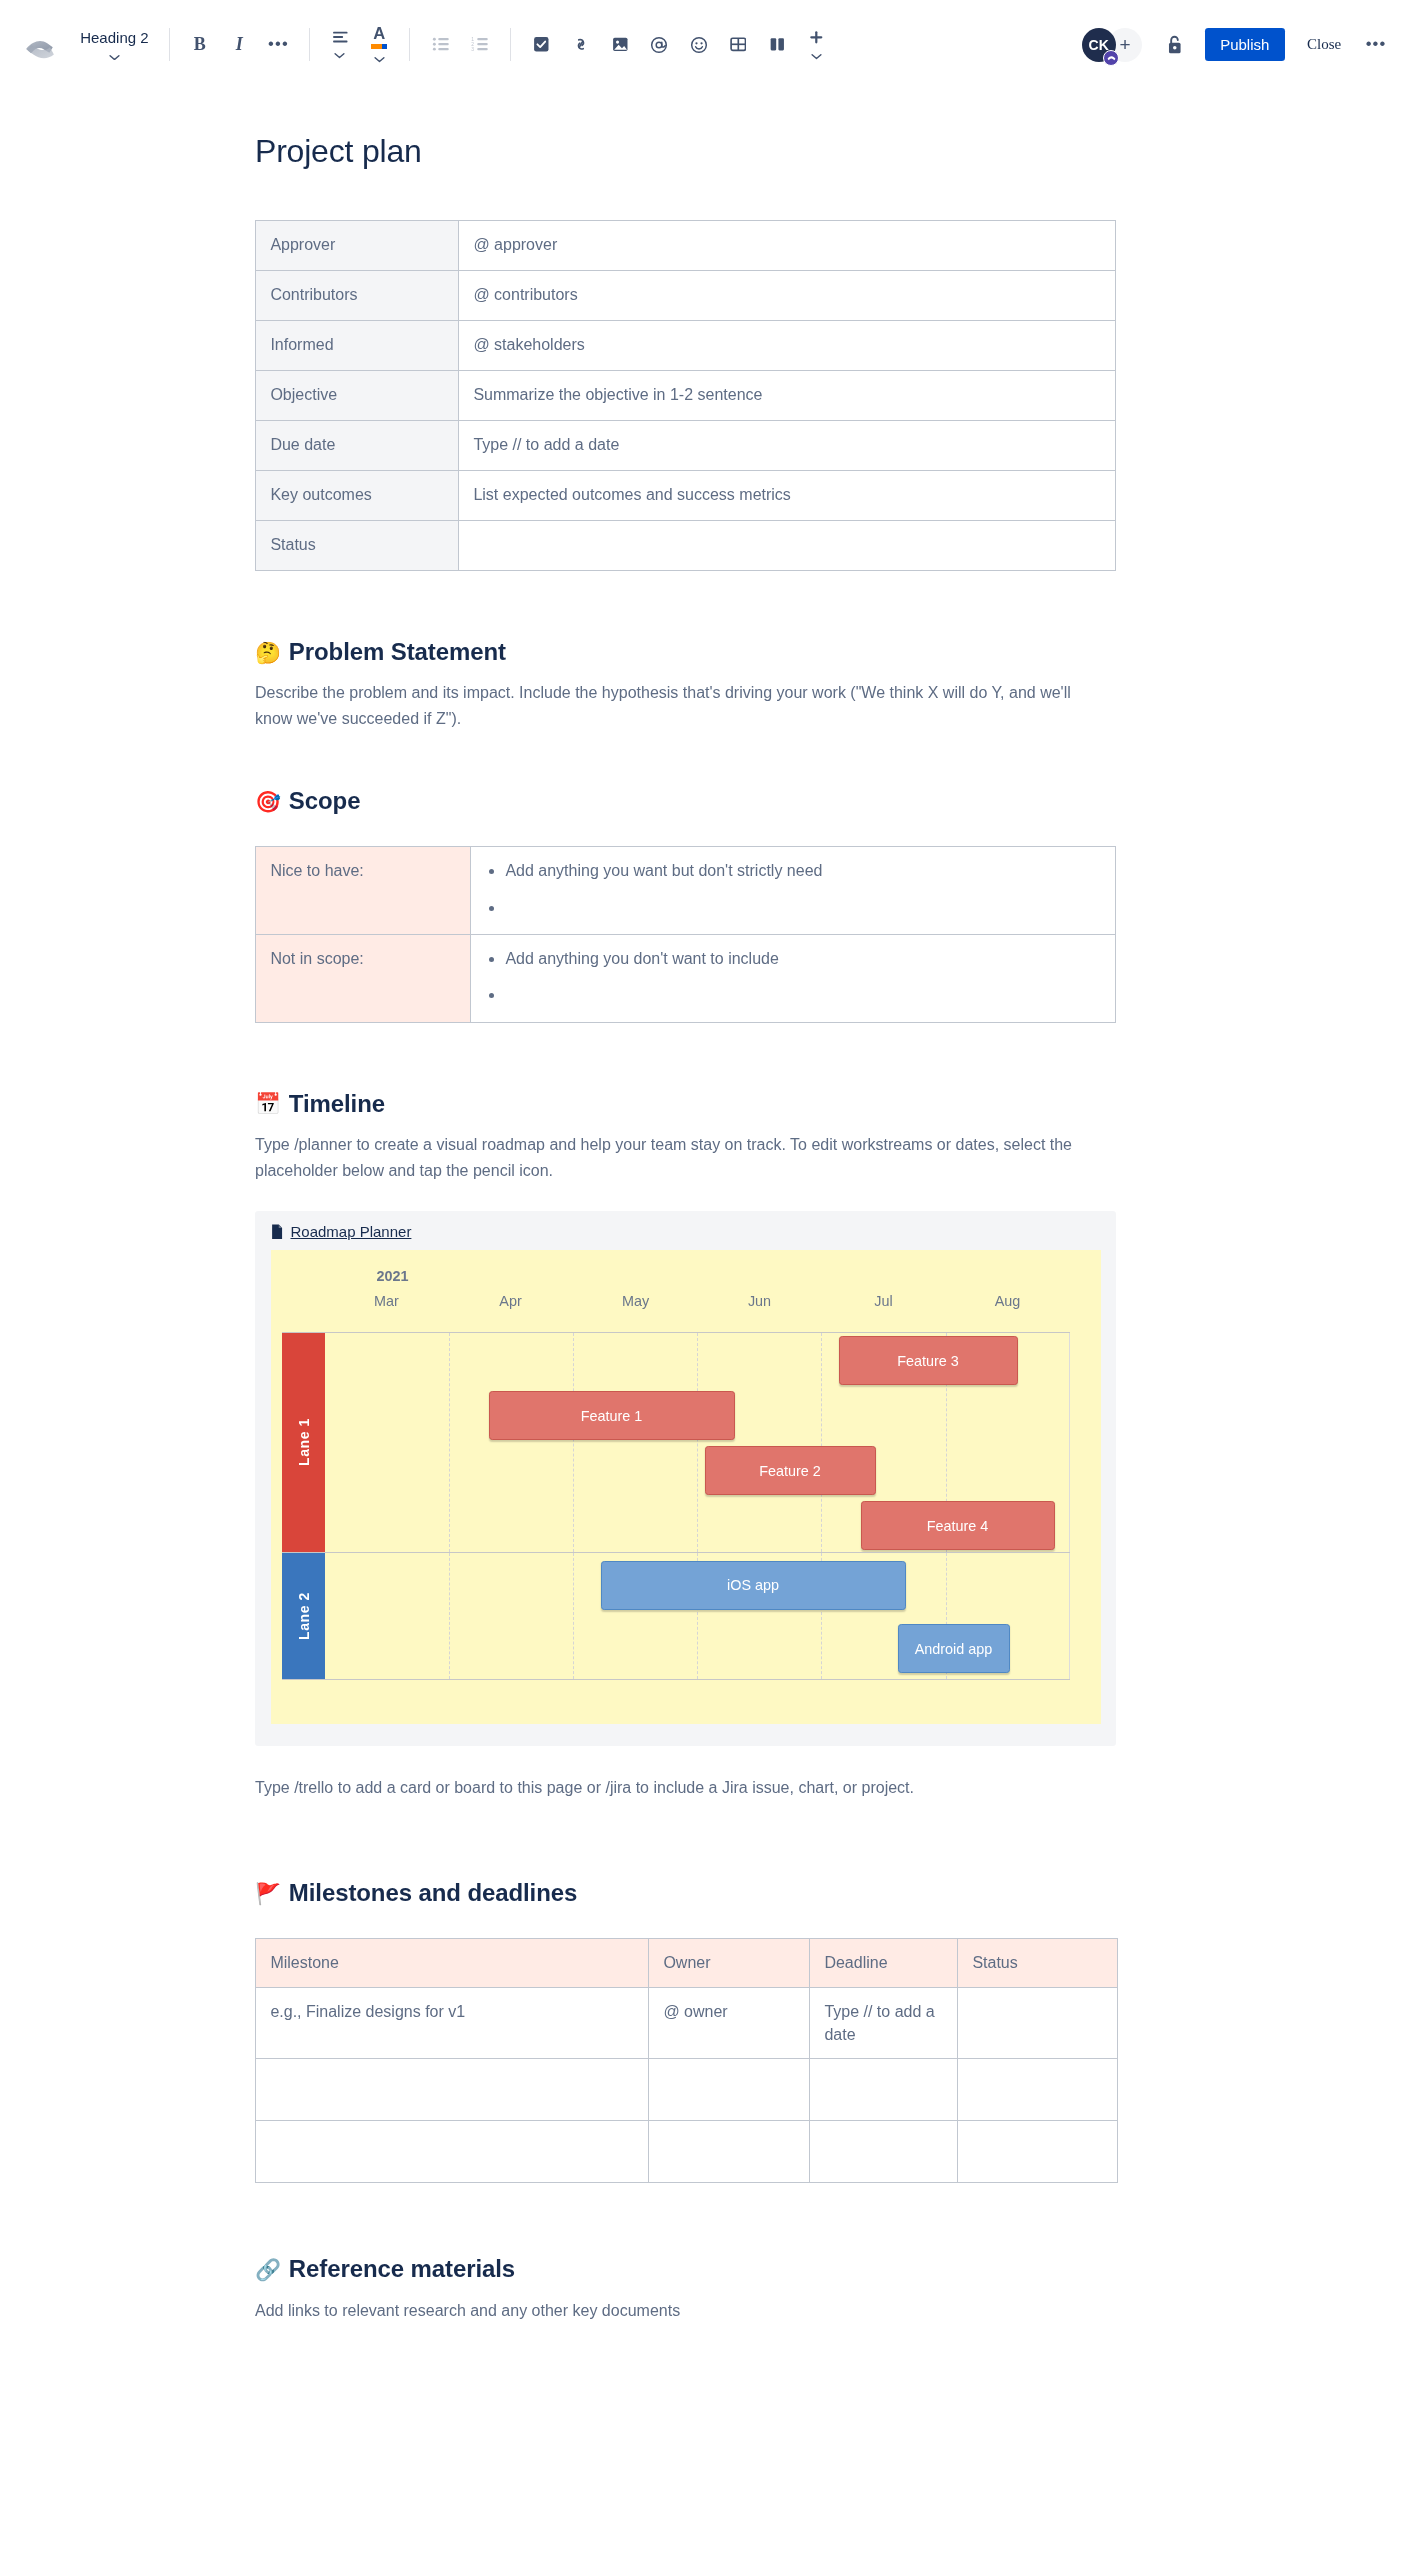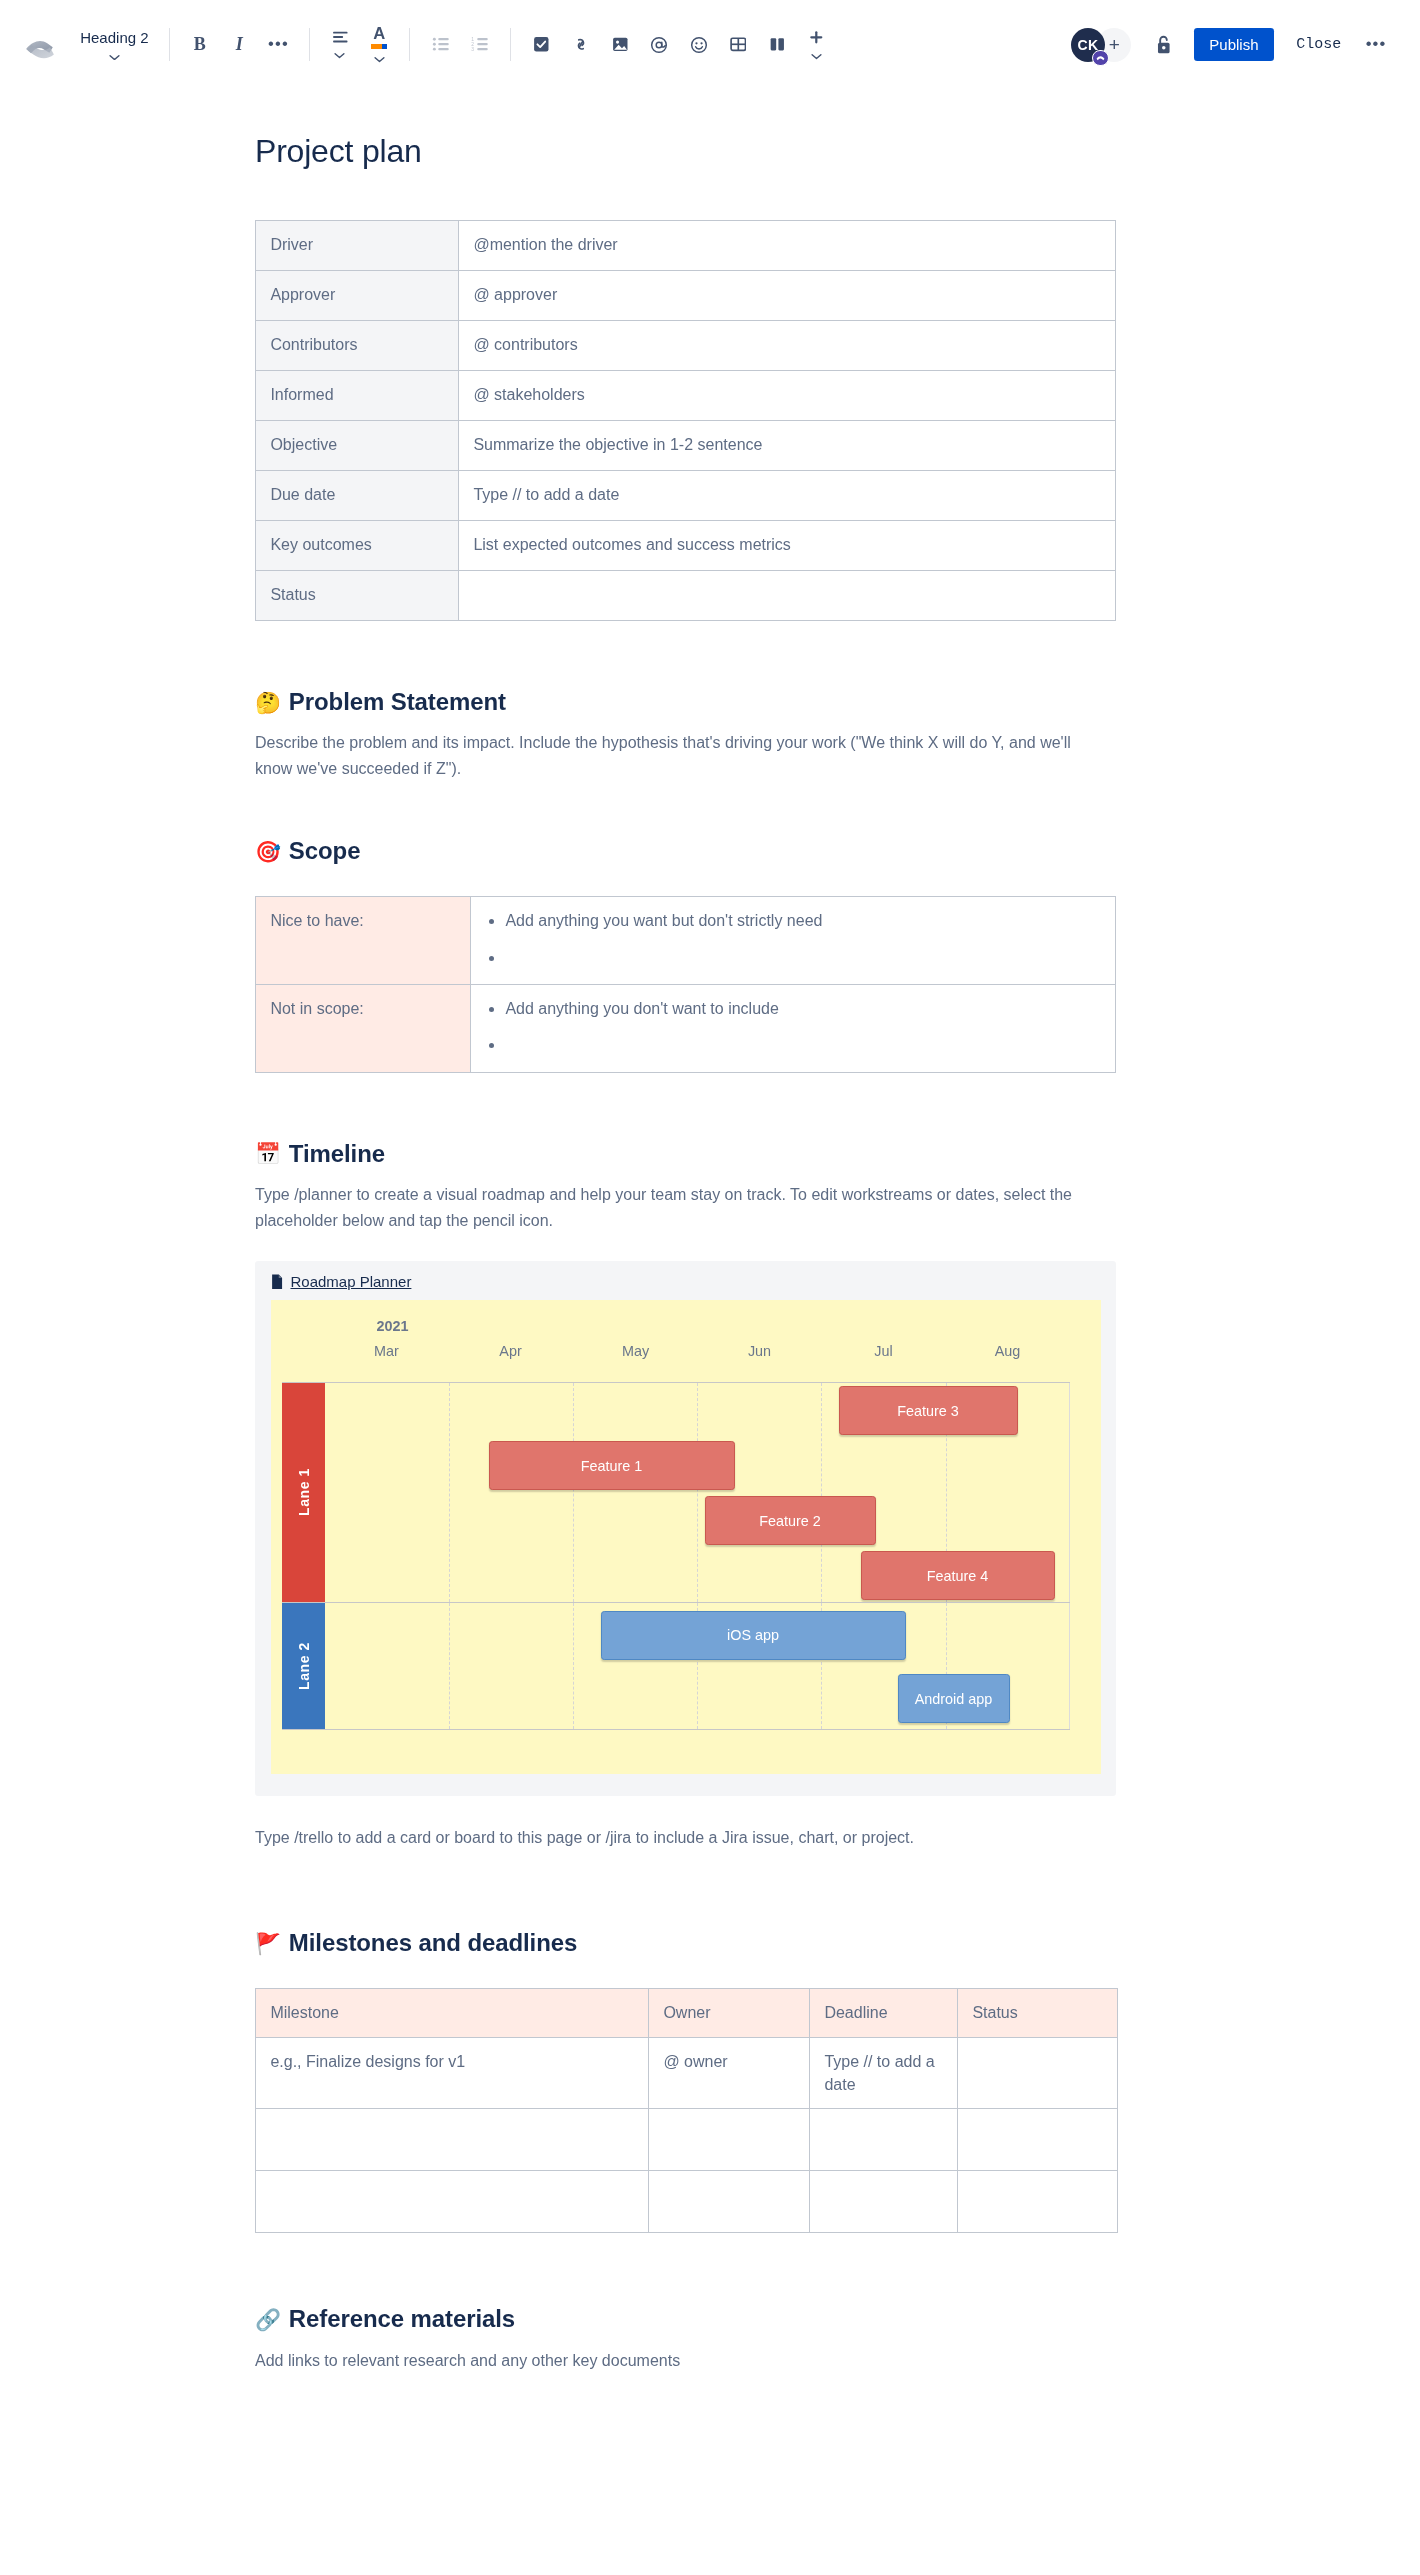--- a/index.html
+++ b/index.html
@@ -98,21 +98,21 @@
     background: #0052cc; color: #ffffff;
     font-size: 15px; height: 33px;
     padding: 0 15.5px; border-radius: 3.3px; border: none;
     display: flex; align-items: center; justify-content: center;
     cursor: pointer; margin: 0 14.4px 0 12.2px;
     font-family: "Liberation Sans", sans-serif;
   }
   .close-btn {
     font-size: 15px; color: #172b4d; background: transparent;
     border: none; cursor: pointer; padding: 0 7.8px; height: 33px;
-    font-family: Liberation Mono, monospace;
+    font-family: Liberation Serif, serif;
   }
   .more-btn {
     width: 36px; height: 36px; display:flex; align-items:center; justify-content:center;
     color: #42526e; font-size: 16.6px; letter-spacing: 1.1px; cursor: pointer;
     margin-left: 9px; line-height: 0.4;
   }
 
   
   .doc {
     width: 100%;
@@ -445,24 +445,20 @@
 </div>
 
 <div class="doc">
   <div class="doc-inner">
 
     <h1 class="doc-title">Project plan</h1>
 
     <div style="height:50px"></div>
     <table class="ctable t-info">
       <tbody id="info-rows">
-          <tr>
-            <td class="hdr-grey">Driver</td>
-            <td>@mention the driver</td>
-          </tr>
           <tr>
             <td class="hdr-grey">Approver</td>
             <td>@ approver</td>
           </tr>
           <tr>
             <td class="hdr-grey">Contributors</td>
             <td>@ contributors</td>
           </tr>
           <tr>
             <td class="hdr-grey">Informed</td>

